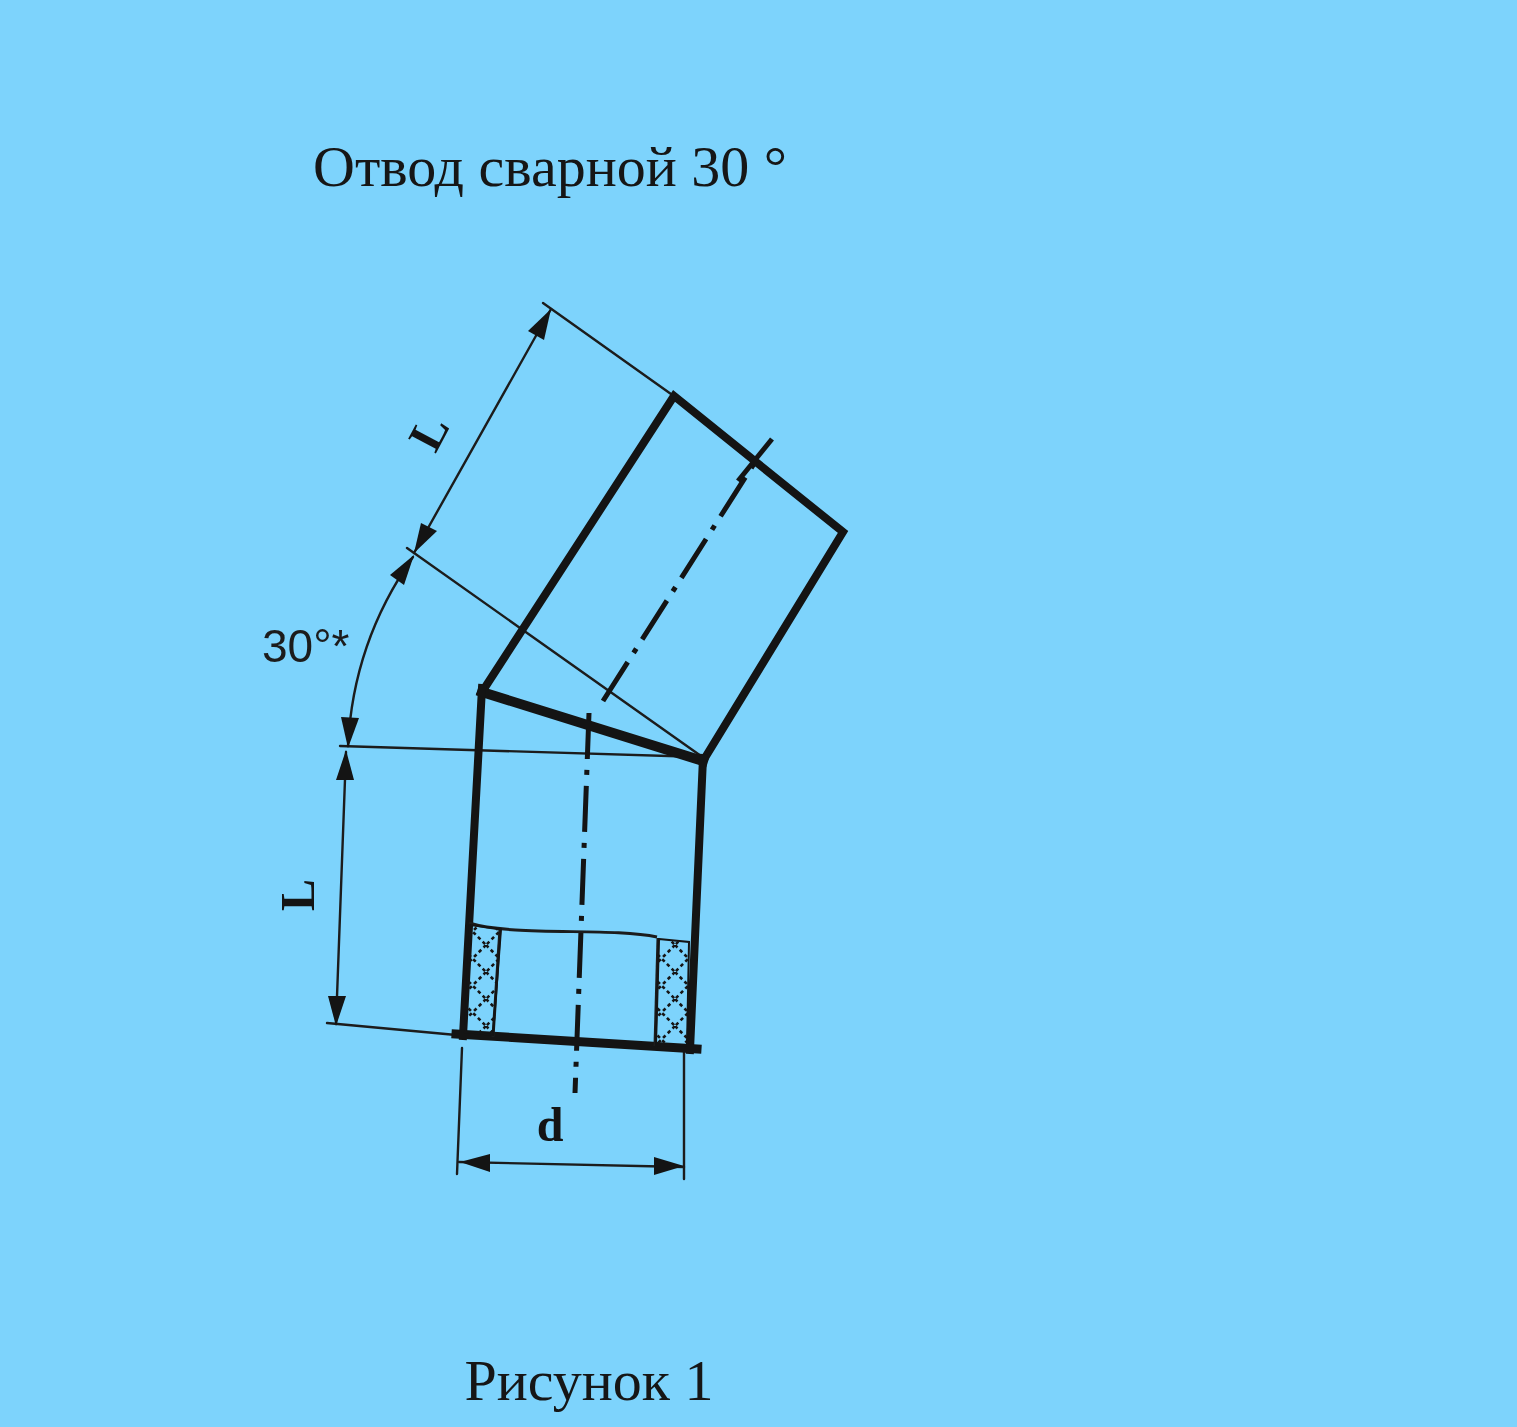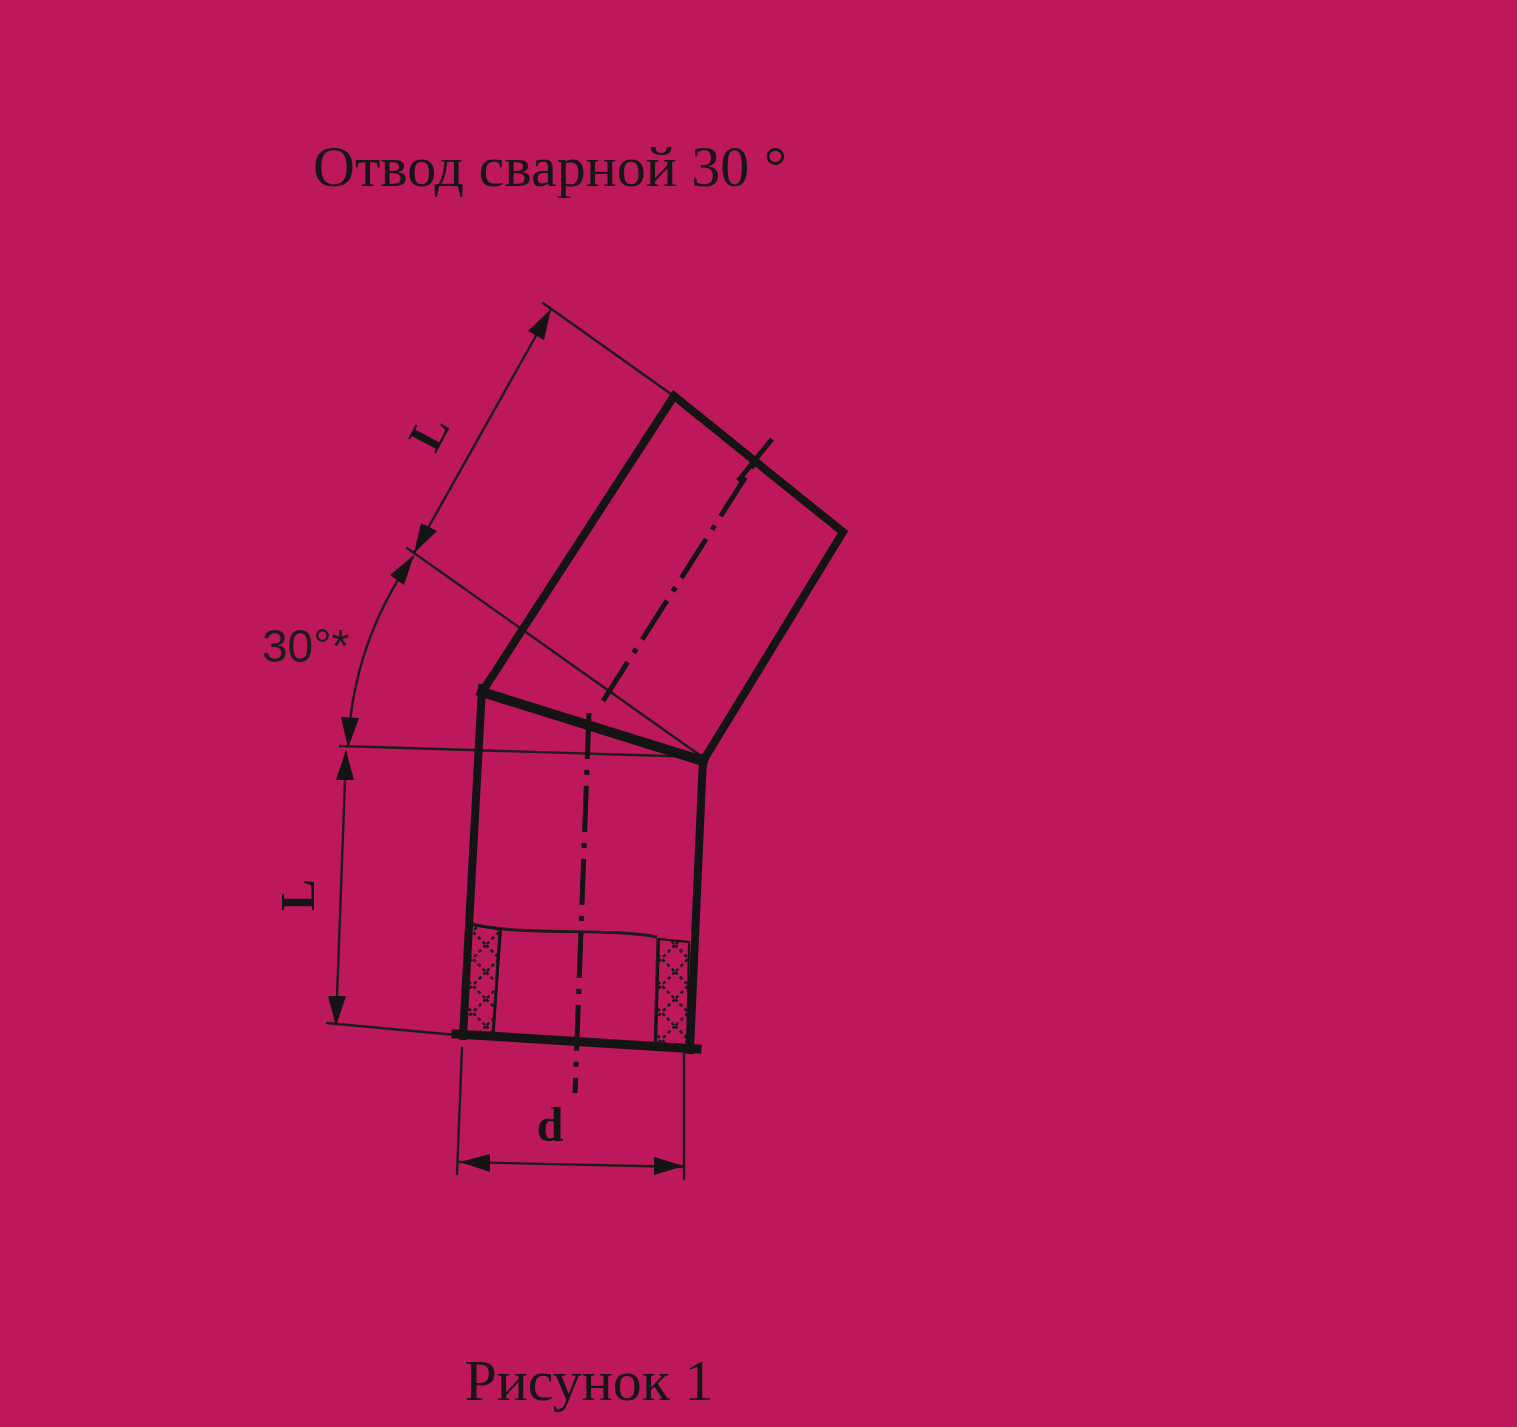--- a/index.html
+++ b/index.html
@@ -1,20 +1,20 @@
 <!DOCTYPE html>
 <html><head>
 <meta charset="utf-8">
 <style>
   html,body{margin:0;padding:0;background:#e8e8e6;}
   .page{
     position:relative;
     width:1517px;height:1427px;
     margin:0 auto;
-    background:#be185d;
+    background:#7dd3fc;
     overflow:hidden;
     font-family:"Liberation Serif", serif;
   }
   svg{display:block;width:1517px;height:1427px;}
   .thin{stroke:#1c1c1c;stroke-width:2.4;fill:none;stroke-linecap:round;}
   .thick{stroke:#141414;fill:none;stroke-linecap:square;stroke-linejoin:miter;}
   .cl{stroke:#141414;stroke-width:5;fill:none;stroke-dasharray:46 11 5 11;stroke-linecap:butt;}
   .ah{fill:#141414;stroke:none;}
   .inner{stroke:#1c1c1c;stroke-width:3;fill:none;}
   .ttl{font-family:"Liberation Serif",serif;font-size:58px;fill:#161616;}

